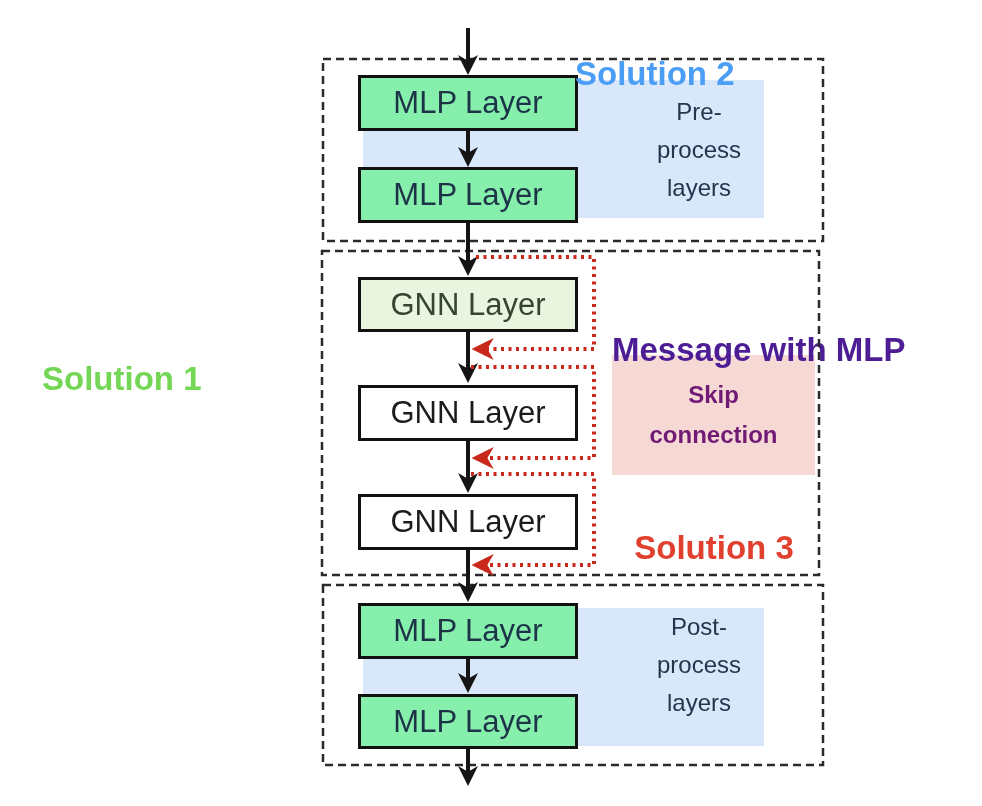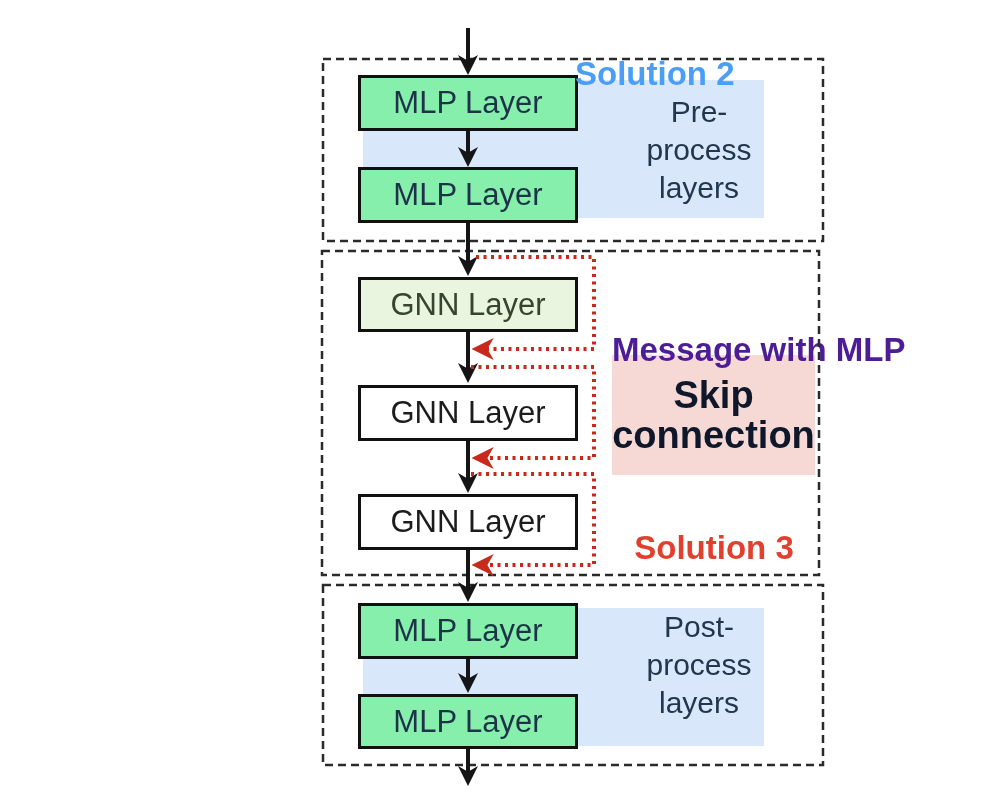--- a/index.html
+++ b/index.html
@@ -12,39 +12,39 @@
   .sol1{left:42px;top:316px;color:#74d655;}
   .sol2{left:575px;top:11px;color:#4b9ef5;}
   .msg {left:612px;top:287px;color:#4c1d95;}
   .sol3{left:612px;top:485px;width:204px;text-align:center;color:#e2402e;}
   
   .hl{position:absolute;background:#d8e8fa;}
   .hl-pre {left:363px;top:80px; width:401px;height:138px;}
   .hl-post{left:363px;top:608px;width:401px;height:138px;}
   
   .note{position:absolute;left:633px;width:132px;text-align:center;
-        font-size:30px;line-height:38px;color:#22364d;}
+        font-size:24px;line-height:38px;color:#22364d;}
   .note span{display:block;}
   .note-pre {top:93px;}
   .note-post{top:608px;}
   
   .layer{
     position:absolute;left:358px;width:220px;height:56px;box-sizing:border-box;
     border:3px solid #111;background:#86efac;color:#1d3348;
     display:flex;align-items:center;justify-content:center;font-size:31px;
   }
   .m1{top:75px;}  .m2{top:167px;}
   .g1{top:277px;height:55px;background:#e9f5df;color:#36452f;}
   .g2{top:385px;background:#ffffff;color:#1c1c1c;}
   .g3{top:494px;background:#ffffff;color:#1c1c1c;}
   .m3{top:603px;} .m4{top:694px;height:55px;}
   
   .skipbox{
     position:absolute;left:612px;top:355px;width:203px;height:120px;
-    background:#f6d8d4;color:#0f172a;font-weight:bold;font-size:38px;line-height:40px;
+    background:#f6d8d4;color:#701a75;font-weight:bold;font-size:24px;line-height:40px;
     display:flex;flex-direction:column;align-items:center;justify-content:center;text-align:center;
   }
   .skipbox span{display:block;}
   
   svg.overlay{position:absolute;left:0;top:0;pointer-events:none;}
   .dash{fill:none;stroke:#2a2a2a;stroke-width:2.5;stroke-dasharray:8 5;}
   .flow{stroke:#151515;stroke-width:4;fill:none;}
   .skipline{fill:none;stroke:#c8291b;stroke-width:4;stroke-dasharray:3 4.5;}
 </style>
 </head>
@@ -72,20 +72,21 @@
   <div class="layer g2">GNN Layer</div>
   <div class="layer g3">GNN Layer</div>
   <div class="layer m3">MLP Layer</div>
   <div class="layer m4">MLP Layer</div>
 
   <div class="skipbox">
     <span>Skip</span>
     <span>connection</span>
   </div>
 
+  <div class="lbl sol1">Solution 1</div>
   <div class="lbl sol2">Solution 2</div>
   <div class="lbl msg">Message with MLP</div>
   <div class="lbl sol3">Solution 3</div>
 
   <svg class="overlay" width="982" height="806" viewBox="0 0 982 806">
     <defs>
       <marker id="ab" viewBox="0 0 12 12" refX="9" refY="6" markerWidth="5" markerHeight="5" orient="auto" markerUnits="strokeWidth">
         <path d="M0,0 L12,6 L0,12 L3.5,6 Z" fill="#151515"></path>
       </marker>
       <marker id="ar" viewBox="0 0 14 14" refX="10" refY="7" markerWidth="5.5" markerHeight="5.5" orient="auto" markerUnits="strokeWidth">

